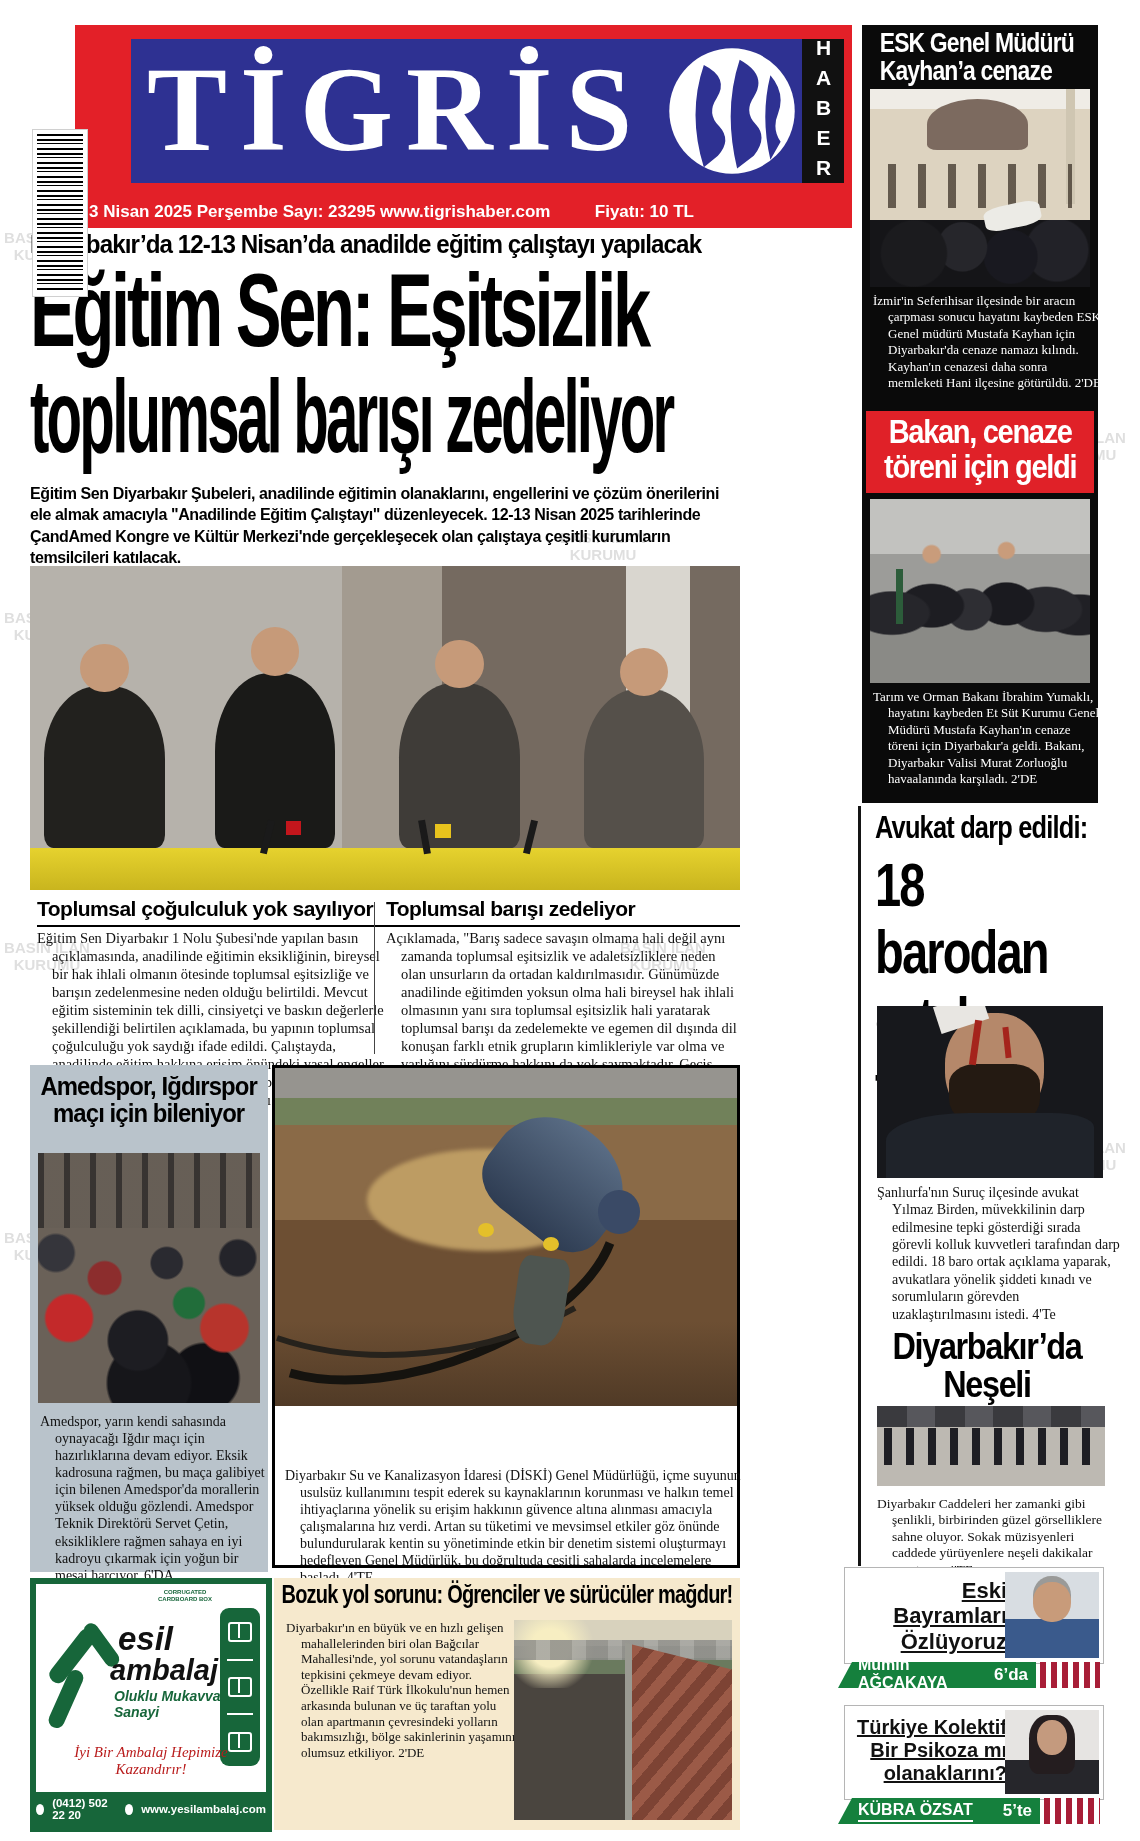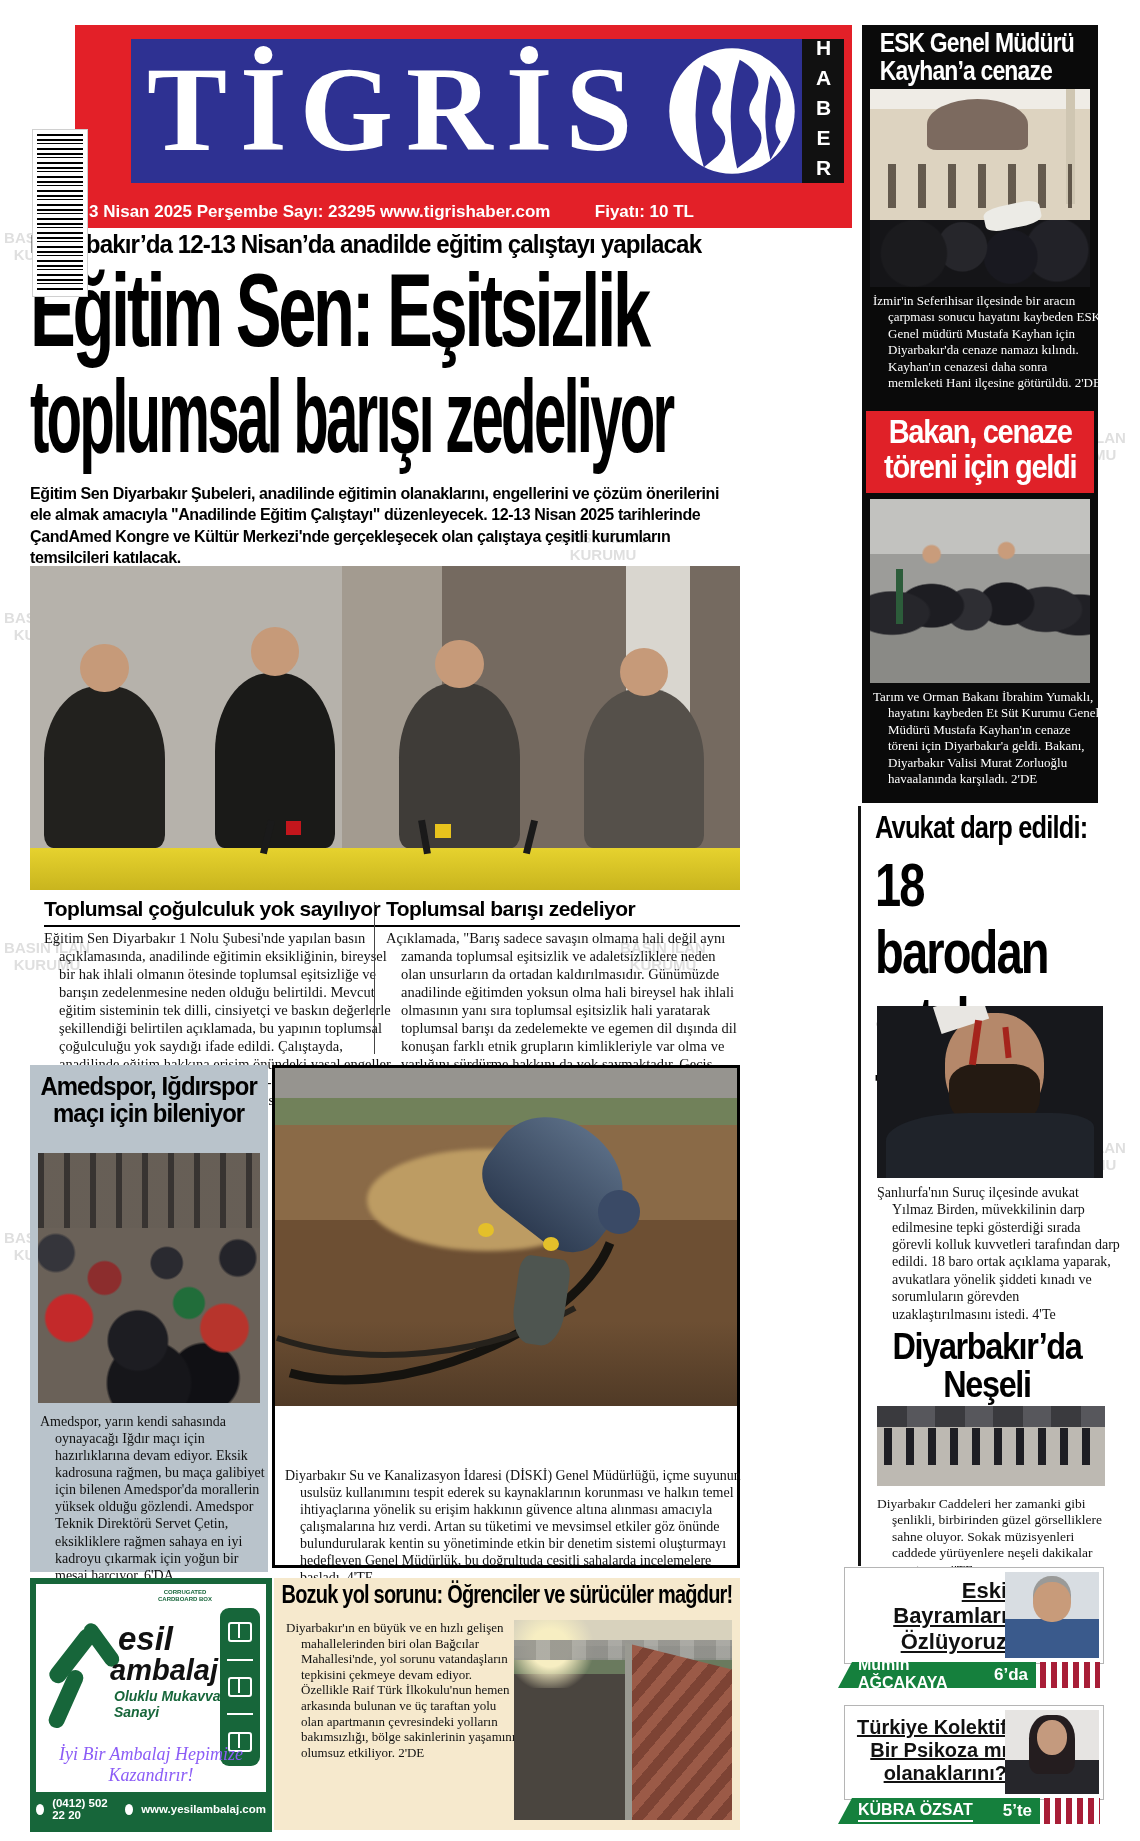--- a/index.html
+++ b/index.html
@@ -105,21 +105,21 @@
       border-left:2px solid #fff;}
   .pill-sep{width:26px;height:2px;background:#fff;}
   .ybar{position:absolute;background:#17663a;border-radius:8px;}
   #y1{left:28px;top:40px;width:17px;height:64px;transform:rotate(38deg);}
   #y2{left:58px;top:36px;width:15px;height:50px;transform:rotate(-36deg);}
   #y3{left:22px;top:84px;width:16px;height:62px;transform:rotate(24deg);}
   #ad-b1{position:absolute;left:82px;top:36px;font-weight:bold;font-size:33px;font-style:italic;color:#111;}
   #ad-b2{position:absolute;left:74px;top:70px;font-weight:bold;font-size:29px;font-style:italic;color:#111;}
   #ad-sub{position:absolute;left:78px;top:104px;font-size:14px;font-weight:bold;font-style:italic;color:#17663a;}
   #ad-slogan{position:absolute;left:6px;top:160px;width:218px;text-align:center;
-      font-family:"Liberation Serif",serif;font-style:italic;font-size:18px;color:#8b5cf6;}
+      font-family:"Liberation Serif",serif;font-style:italic;font-size:15px;color:#b91c1c;}
   #ad-strip{position:absolute;left:0;bottom:0;width:100%;height:34px;background:#17663a;color:#fff;
       display:flex;align-items:center;justify-content:center;gap:8px;font-weight:bold;font-size:11.5px;}
   .ad-ic{display:inline-block;width:11px;height:11px;background:#fff;border-radius:50%;}
   
   #road{left:274px;top:1578px;width:466px;height:252px;background:#f6e9cd;}
   #road-title-wrap{position:absolute;left:50%;top:4px;width:0;}
   #road-title{font-size:25px;letter-spacing:-1px;transform:translateX(-50%) scaleX(.8);
       transform-origin:center top;}
   #road-body{position:absolute;left:12px;top:42px;width:216px;font-size:13px;line-height:1.2;color:#111;}
   #road-photo{left:240px;top:42px;width:218px;height:200px;background:
@@ -276,21 +276,21 @@
     <div class="person p3" style="left:52%;height:51%;"></div>
     <div class="person p4" style="left:78%;height:49%;"></div>
     <div class="table"></div>
     <div class="mic" style="left:33%;"></div>
     <div class="mic" style="left:55%;transform:rotate(-10deg);"></div>
     <div class="mic" style="left:70%;"></div>
     <div class="flag-y"></div>
     <div class="flag-r"></div>
   </div>
 
-  <div class="subart abs" style="left:44px;">
+  <div class="subart abs" style="left:37px;">
     <h3>Toplumsal çoğulculuk yok sayılıyor</h3>
     <p class="serif hang">Eğitim Sen Diyarbakır 1 Nolu Şubesi'nde yapılan basın açıklamasında, anadilinde eğitimin eksikliğinin, bireysel bir hak ihlali olmanın ötesinde toplumsal eşitsizliğe ve barışın zedelenmesine neden olduğu belirtildi. Mevcut eğitim sisteminin tek dilli, cinsiyetçi ve baskın değerlerle şekillendiği belirtilen açıklamada, bu yapının toplumsal çoğulculuğu yok saydığı ifade edildi. Çalıştayda, anadilinde eğitim hakkına erişim önündeki yasal engeller, tek dilli eğitim politikalarının sosyo-psikolojik etkileri ve dil haklarının toplumsal barışa katkısı ele alınacak.</p>
   </div>
   <div class="subart abs" style="left:386px;width:354px;">
     <h3>Toplumsal barışı zedeliyor</h3>
     <p class="serif hang">Açıklamada, "Barış sadece savaşın olmama hali değil aynı zamanda toplumsal eşitsizlik ve adaletsizliklere neden olan unsurların da ortadan kaldırılmasıdır. Günümüzde anadilinde eğitimden yoksun olma hali bireysel hak ihlali olmasının yanı sıra  toplumsal eşitsizlik hali yaratarak toplumsal barışı da zedelemekte ve egemen dil dışında dil konuşan farklı etnik grupların kimlikleriyle var olma ve varlığını sürdürme hakkını da yok saymaktadır. Geçiş sürecinin barışa evrilmesi ve kalıcı barışın sağlanması için eşitsizlik ve şiddet üreten yapıların da reformu gereklidir" denildi. 4'TE</p>
   </div>
   <div id="coldiv" class="abs"></div>
 
   <div id="amed" class="abs">

